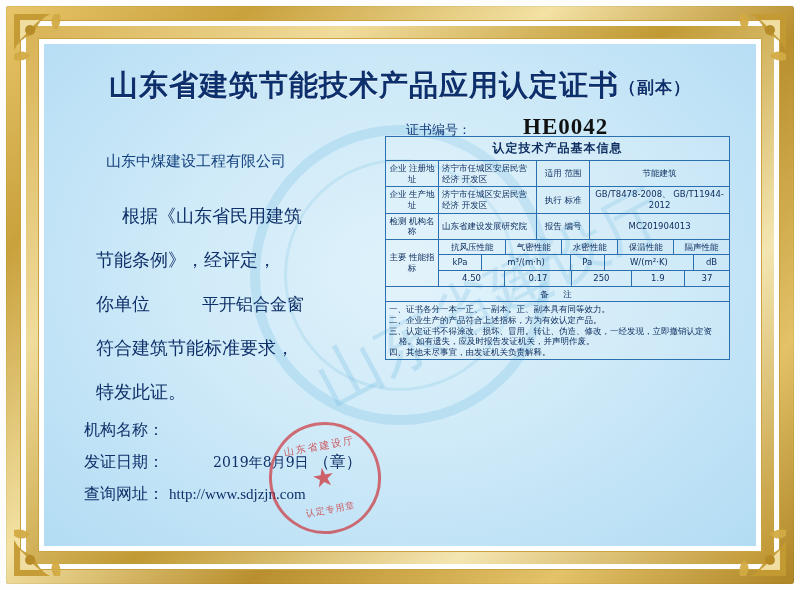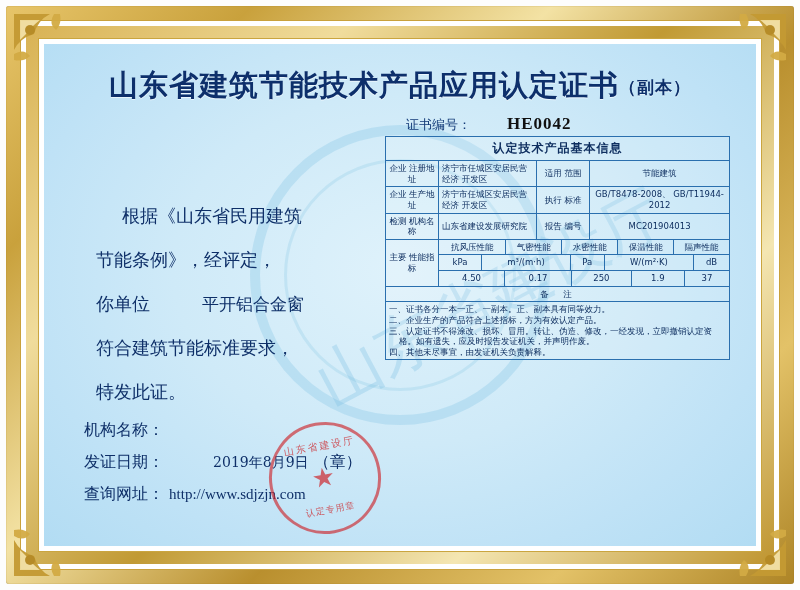--- a/index.html
+++ b/index.html
@@ -97,23 +97,23 @@
 
   
   .certno{
     position:absolute;right:36px;top:70px;
     width:330px;
     font-size:13px;color:#123a78;
     display:flex;align-items:baseline;
   }
   .certno .lbl{white-space:nowrap;margin-left:16px;}
   .certno .val{
-    margin-left:36px;
+    margin-left:52px;
     font-family:"Liberation Serif", serif;
-    font-size:17px;font-weight:bold;color:#111;
+    font-size:23px;font-weight:bold;color:#111;
     letter-spacing:1px;
   }
 
   
   .company{
     position:absolute;left:62px;top:108px;
     font-size:15px;color:#13407e;
     font-family:"DejaVu Serif", serif;
     white-space:nowrap;
   }
@@ -264,20 +264,21 @@
 
     <div class="title">
       <span>山东省建筑节能技术产品应用认定证书</span><span class="sub">（副本）</span>
     </div>
 
     <div class="certno">
       <span class="lbl">证书编号：</span>
       <span class="val">HE0042</span>
     </div>
 
+    <div class="company">山东中煤建设工程有限公司</div>
 
     <div class="body-text">
       <div class="ln indent">根据《山东省民用建筑</div>
       <div class="ln">节能条例》，经评定，</div>
       <div class="ln">
         <span>你单位</span><span class="prod">平开铝合金窗</span>
       </div>
       <div class="ln">符合建筑节能标准要求，</div>
       <div class="ln">特发此证。</div>
     </div>

